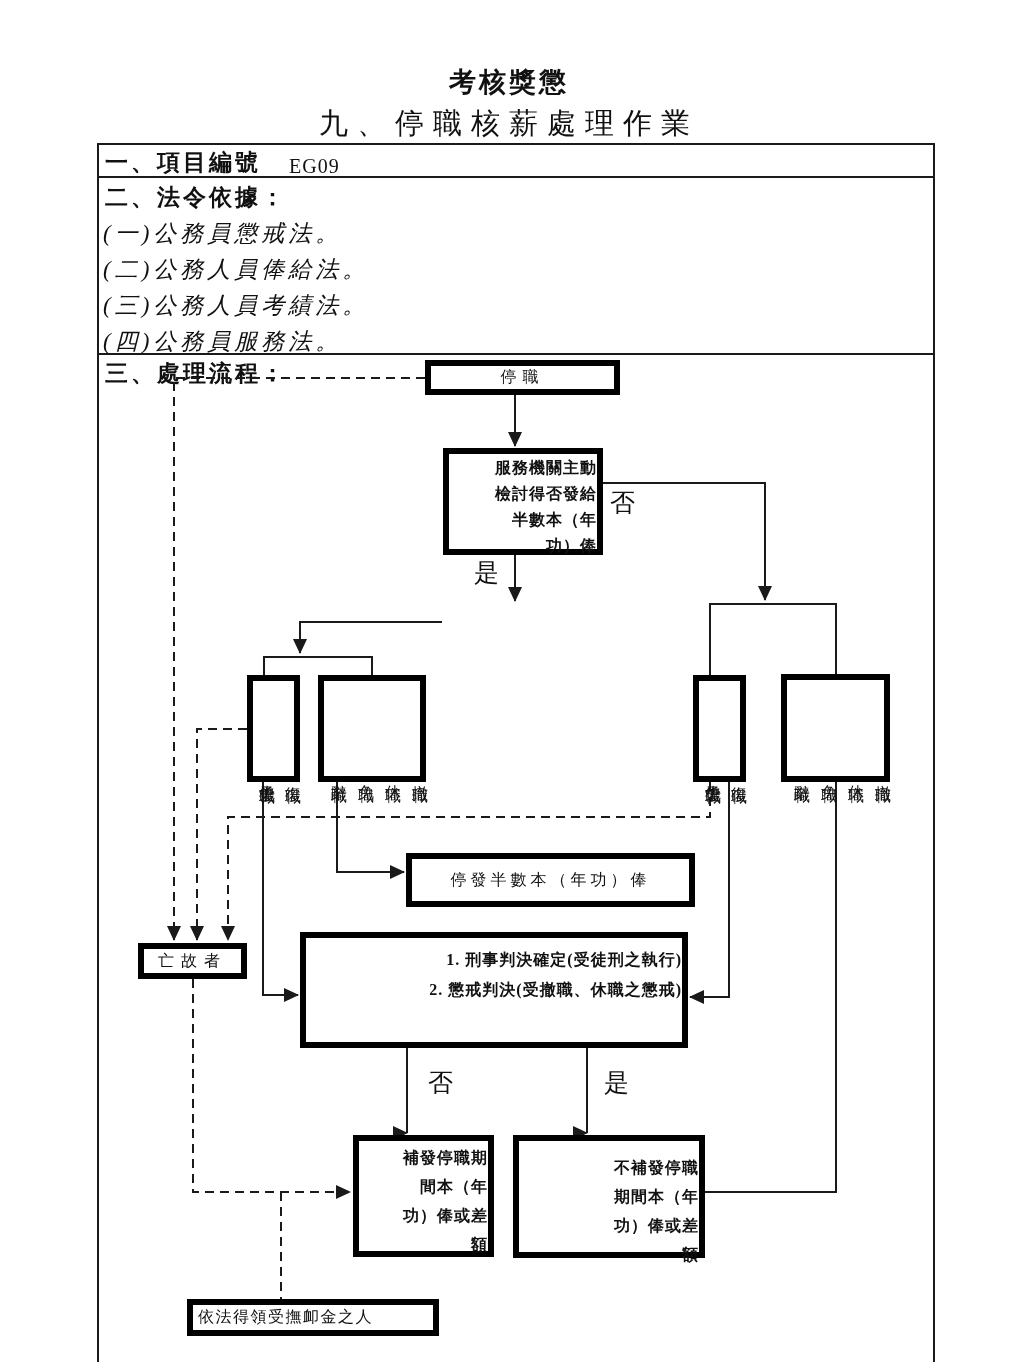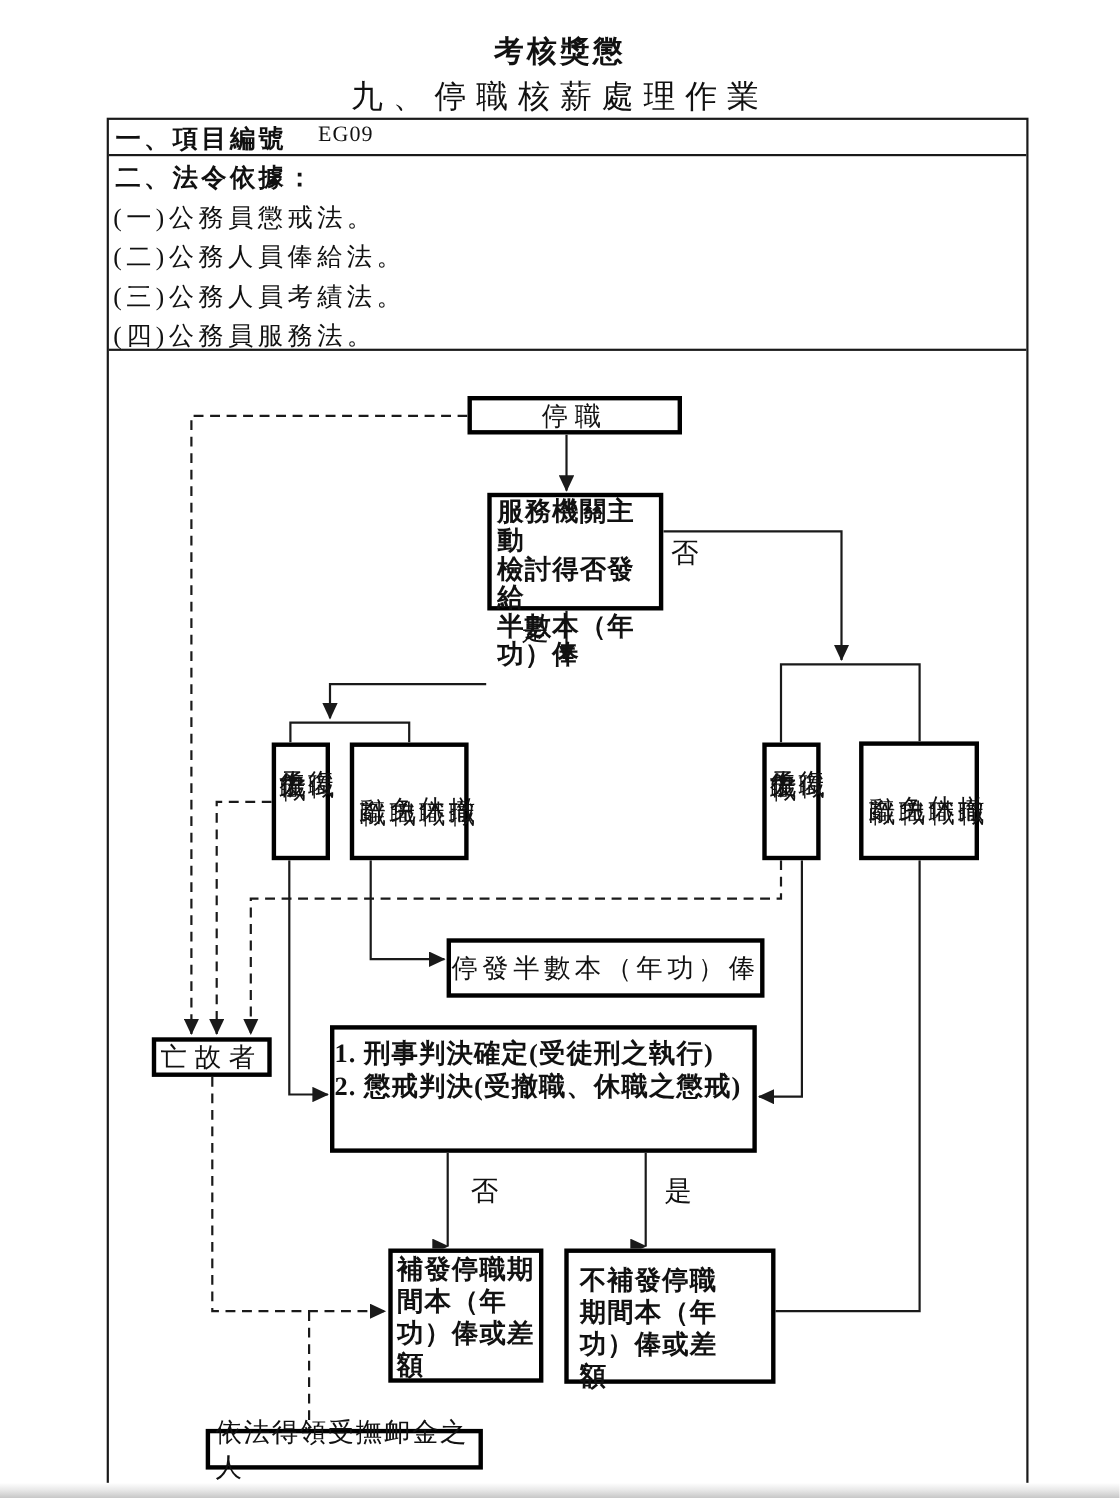--- a/index.html
+++ b/index.html
@@ -1,37 +1,37 @@
 <!DOCTYPE html>
 <html><head>
 <meta charset="utf-8">
 <style>
   html,body{margin:0;padding:0;background:#ffffff;}
   #page{
     position:relative;width:1018px;height:1362px;background:#ffffff;
     font-family:"Liberation Serif","DejaVu Serif",serif;color:#111;
     overflow:hidden;
   }
-  .abs{position:absolute;}
+  .abs{position:absolute;margin-top:36px;}
   
   .doc-title{left:0;top:28px;width:1018px;text-align:center;font-weight:bold;
     font-size:27px;letter-spacing:3px;}
   .doc-subtitle{left:0;top:68px;width:1018px;text-align:center;
     font-size:29px;letter-spacing:9px;}
   
   .doc-table{left:97px;top:107px;width:834px;height:1243px;
     border:2px solid #1a1a1a;background:transparent;}
   .row-divider{position:absolute;left:0;width:100%;height:2px;background:#1a1a1a;}
   .heading{font-weight:bold;font-size:23px;letter-spacing:3px;white-space:nowrap;}
   .item-value{font-size:20px;letter-spacing:1px;}
   .legal-list{line-height:36px;font-size:23px;letter-spacing:4px;}
   .legal-list div{white-space:nowrap;}
   
-  .node{position:absolute;border:4px solid #000000;background:#ffffff;
-    box-sizing:border-box;font-size:24px;color:#111;}
+  .node{position:absolute;border:6px solid #000000;background:#ffffff;
+    box-sizing:border-box;font-size:16px;color:#111;text-align:right;}
   .center{display:flex;align-items:center;justify-content:center;}
   .pretext{white-space:pre-line;font-weight:bold;}
   .vtext{writing-mode:vertical-lr;text-orientation:upright;white-space:pre-line;}
   .edge-label{position:absolute;font-size:25px;color:#111;}
   svg.connectors{position:absolute;left:0;top:0;pointer-events:none;}
   .page-edge{left:0;top:1348px;width:1018px;height:14px;
     background:linear-gradient(to bottom,#ffffff 0%,#e9e9e9 45%,#c6c6c6 100%);}
 </style>
 </head>
 <body>
@@ -39,33 +39,34 @@
 <div id="page">
 
   <div class="abs doc-title">考核獎懲</div>
   <div class="abs doc-subtitle">九、停職核薪處理作業</div>
 
   <div class="abs doc-table">
     <div class="row-divider" style="top:31px;"></div>
     <div class="row-divider" style="top:208px;"></div>
   </div>
 
-  <div class="abs" style="left:105px;top:111px;display:flex;align-items:flex-start;">
+  <div class="abs" style="left:105px;top:111px;display:flex;align-items:flex-end;">
     <span class="heading">一、項目編號</span>
     <span class="item-value" style="margin-left:28px;">EG09</span>
   </div>
 
   <div class="abs heading" style="left:105px;top:146px;">二、法令依據：</div>
-  <div class="abs legal-list" style="left:103px;top:180px;">
+  <div class="abs legal-list" style="left:103px;top:180px;font-style:italic;">
     <div>(一)公務員懲戒法。</div>
     <div>(二)公務人員俸給法。</div>
     <div>(三)公務人員考績法。</div>
     <div>(四)公務員服務法。</div>
   </div>
 
+  <div class="abs heading" style="left:105px;top:322px;">三、處理流程：</div>
 
   <svg class="connectors" width="1018" height="1362" viewBox="0 0 1018 1362">
     <defs>
       <marker id="arw" markerUnits="userSpaceOnUse" markerWidth="16" markerHeight="14" refX="14" refY="7" orient="auto">
         <path d="M0,0 L15,7 L0,14 Z" fill="#1a1a1a"></path>
       </marker>
     </defs>
     <g fill="none" stroke="#1a1a1a" stroke-width="2">
 
       <path d="M515,395 L515,446" marker-end="url(#arw)"></path>

